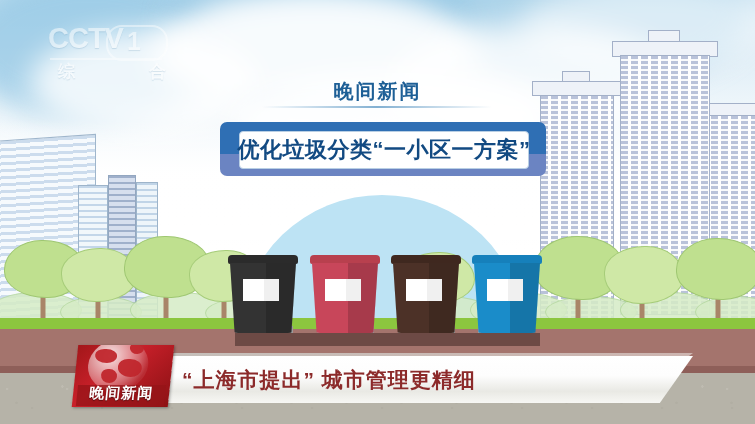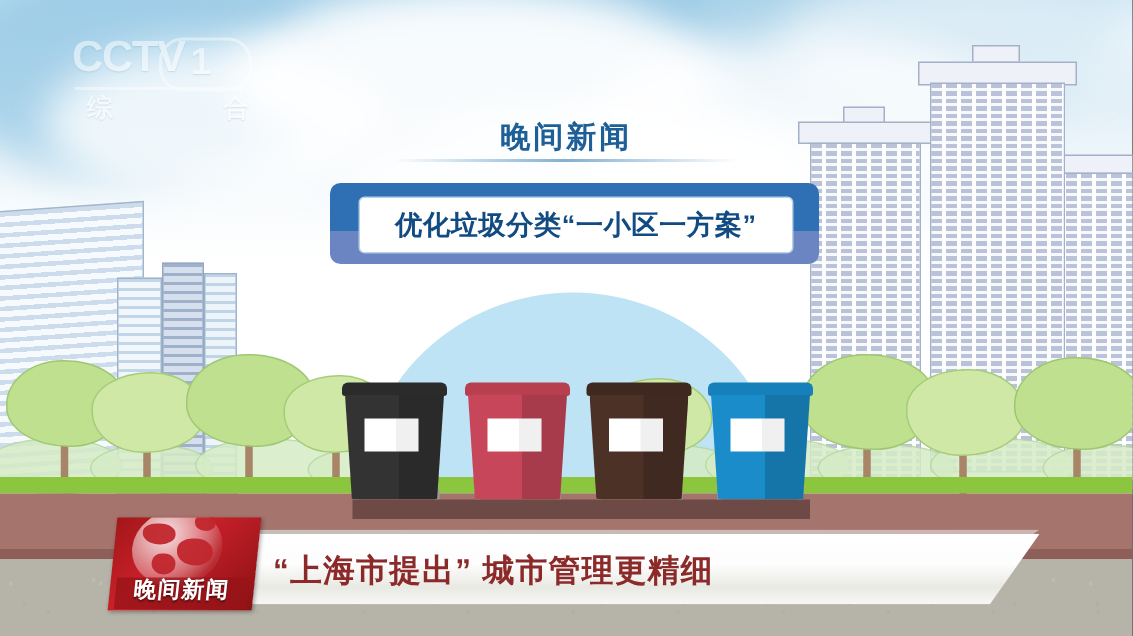--- a/index.html
+++ b/index.html
@@ -108,21 +108,21 @@
   .kicker-rule{position:absolute;left:262px;top:106px;width:230px;height:2px;
     background:linear-gradient(90deg,rgba(120,170,205,0),rgba(90,150,195,.75),rgba(120,170,205,0));}
 
   .titlebox{position:absolute;left:220px;top:122px;width:326px;height:54px;
     border-radius:7px;overflow:hidden;}
   .titlebox .tb-top{position:absolute;left:0;top:0;width:100%;height:60%;background:#2f6fb4;}
   .titlebox .tb-bot{position:absolute;left:0;top:60%;width:100%;height:40%;background:#6b84c2;}
   .titlebox .inner{position:absolute;left:19px;top:9px;width:288px;height:36px;
     background:#ffffff;border:1.5px solid #b9cfe4;border-radius:4px;
     display:flex;align-items:center;justify-content:center;
-    font-size:18px;font-weight:bold;color:#124a82;letter-spacing:.5px;white-space:nowrap;}
+    font-size:22px;font-weight:bold;color:#124a82;letter-spacing:.5px;white-space:nowrap;}
 
   
   .logo{position:absolute;left:48px;top:22px;width:128px;height:58px;opacity:.52;}
   .logo-main{position:absolute;left:0;top:0;font-size:29px;font-weight:bold;color:#ffffff;
     letter-spacing:-1px;text-shadow:0 1px 1px rgba(120,160,190,.55);}
   .logo-oval{position:absolute;left:58px;top:3px;width:58px;height:32px;border-radius:16px;
     border:2px solid rgba(255,255,255,.85);}
   .logo-one{position:absolute;left:79px;top:5px;font-size:25px;font-weight:bold;color:#ffffff;
     text-shadow:0 1px 1px rgba(120,160,190,.5);}
   .logo-bar{position:absolute;left:2px;top:36px;width:112px;height:2px;background:rgba(255,255,255,.8);}

